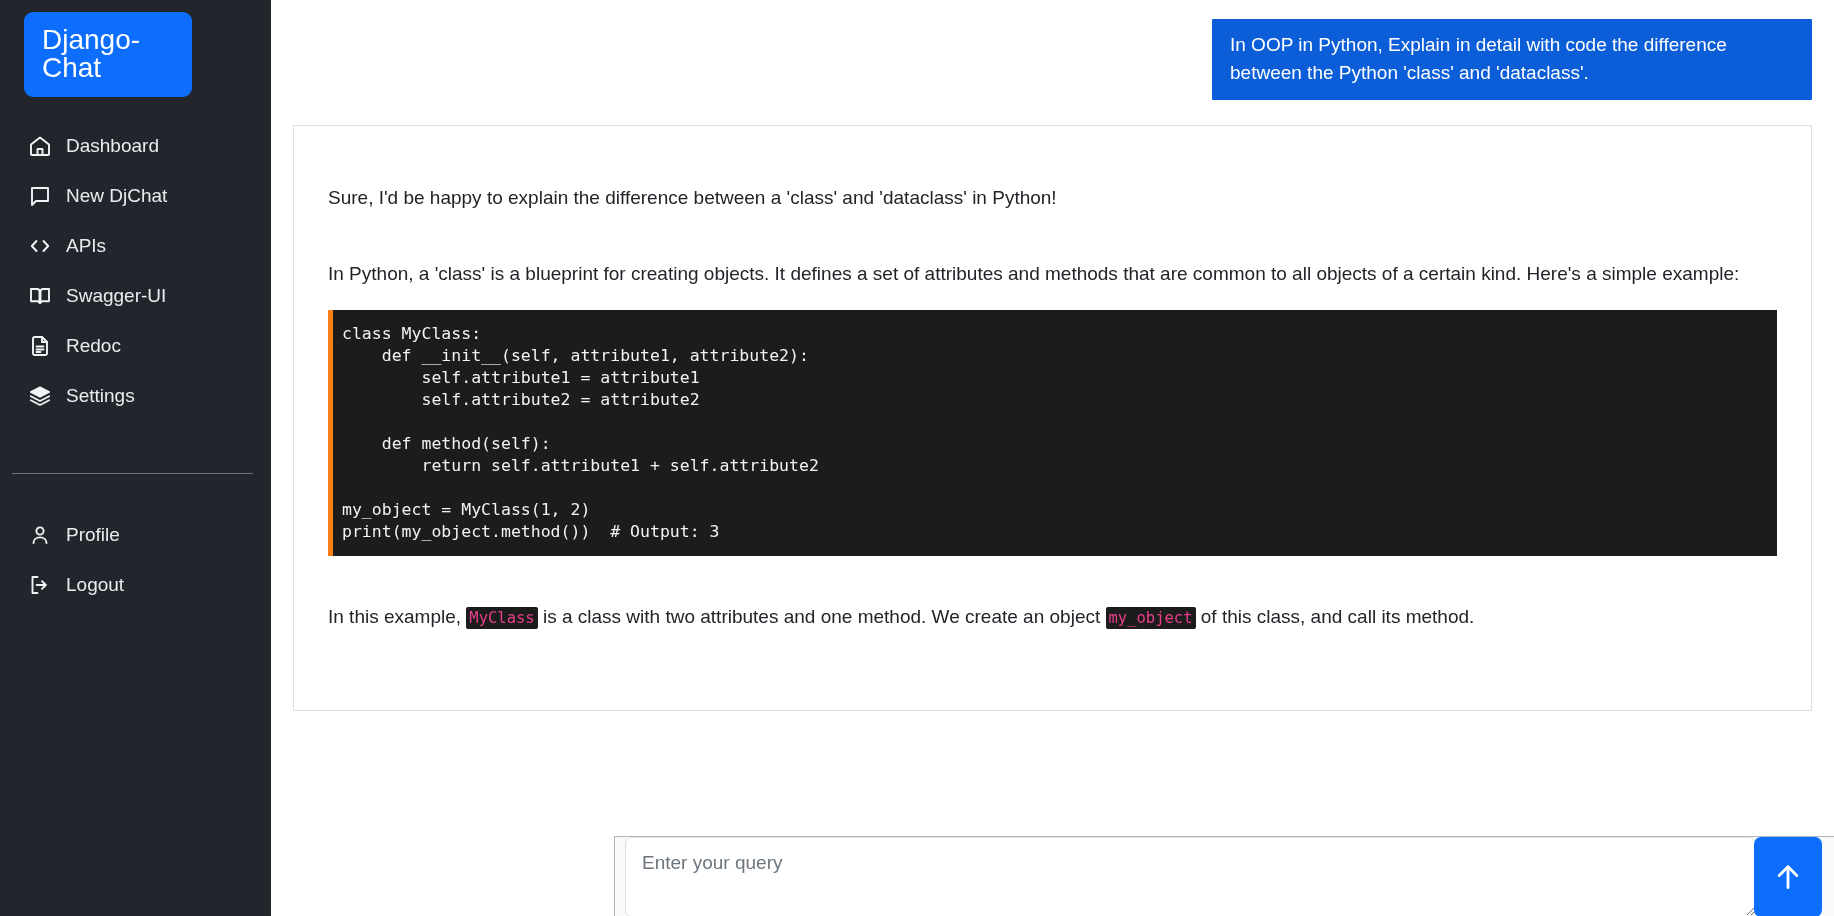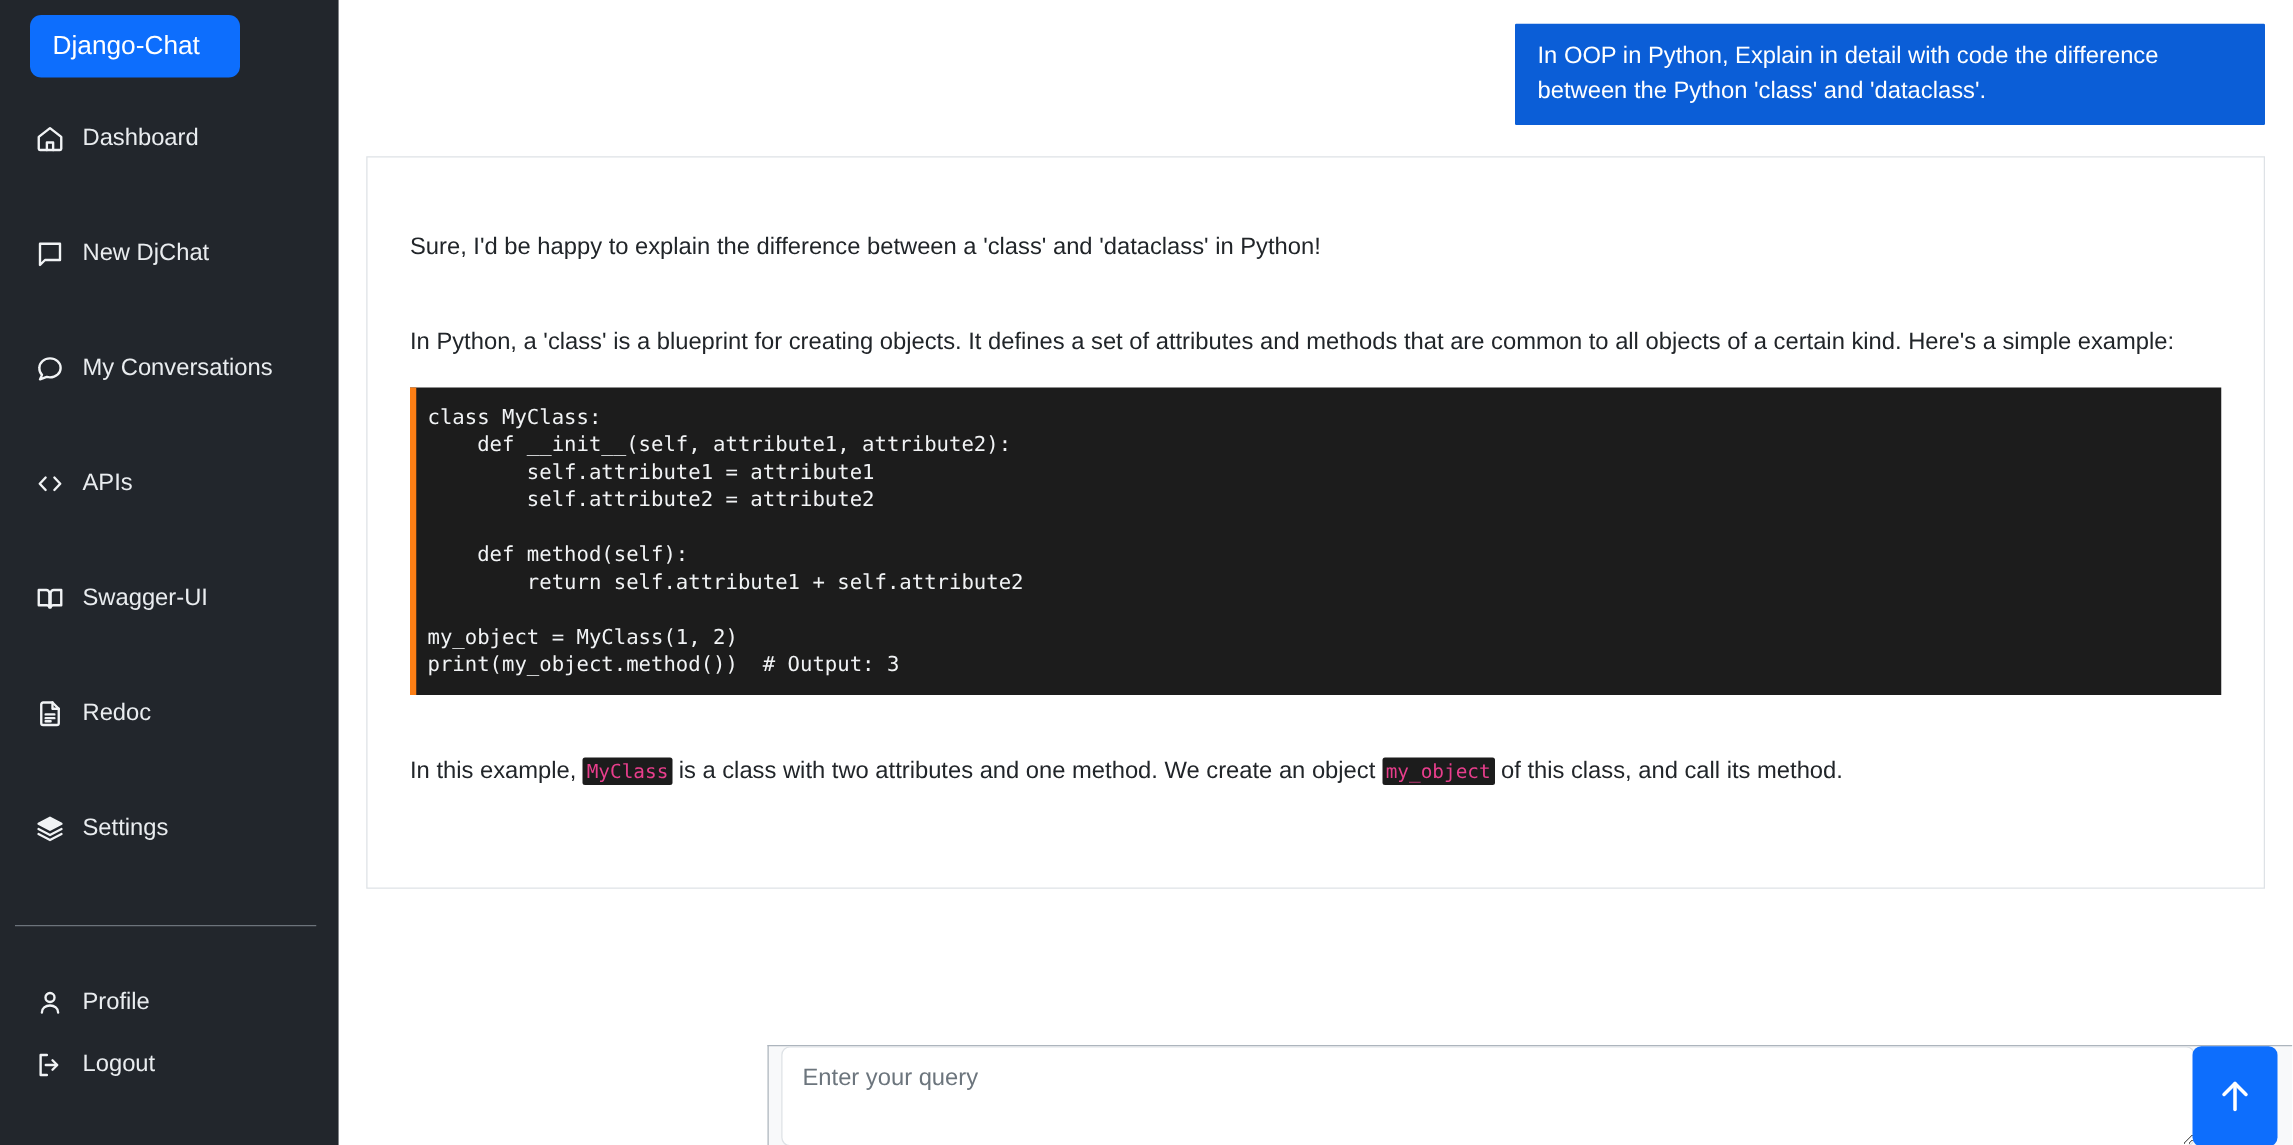--- a/index.html
+++ b/index.html
@@ -16,26 +16,26 @@
     width: 271px; min-width: 271px; height: 916px;
     background: #22262c;
     display: flex; flex-direction: column;
     padding: 0;
     position: relative;
   }
   .brand-wrap { padding: 12px 24px 0 24px; }
   .brand {
     background: #0d6efd; color: #fff;
     border-radius: 9px;
-    font-size: 21px; line-height: 1;
+    font-size: 28px; line-height: 1;
     padding: 14px 18px 15px 18px;
     display: inline-block;
     width: 168px;
   }
-  .nav { margin-top: 24px; display: flex; flex-direction: column; gap: 42px; }
+  .nav { margin-top: 24px; display: flex; flex-direction: column; }
   .nav-item {
     display: flex; align-items: center; gap: 14px;
     padding: 8px 24px 8px 28px;
     height: 50px;
     color: #e9ecef; font-size: 19px;
     text-decoration: none; cursor: pointer;
     white-space: nowrap;
   }
   .nav-ico { width: 24px; height: 24px; display: inline-flex; align-items: center; justify-content: center; flex: 0 0 24px; }
   .nav-ico svg { display: block; }
@@ -168,28 +168,20 @@
 
       <a class="nav-item">
         <span class="nav-ico">
           <svg width="24" height="24" viewBox="0 0 24 24" fill="none" stroke="#f1f3f5" stroke-width="1.9" stroke-linecap="round" stroke-linejoin="round">
             <path d="M4 4h16v13H8l-4 4z"></path>
           </svg>
         </span>
         <span>New DjChat</span>
       </a>
 
-      <a class="nav-item">
-        <span class="nav-ico">
-          <svg width="24" height="24" viewBox="0 0 24 24" fill="none" stroke="#f1f3f5" stroke-width="1.9" stroke-linecap="round" stroke-linejoin="round">
-            <path d="M20.5 11.3c0 4.2-3.8 7.6-8.5 7.6a9.6 9.6 0 0 1-2.6-.36L4 20.5l1.6-3.6A7.3 7.3 0 0 1 3.5 11.3c0-4.2 3.8-7.6 8.5-7.6s8.5 3.4 8.5 7.6z"></path>
-          </svg>
-        </span>
-        <span>My Conversations</span>
-      </a>
 
       <a class="nav-item">
         <span class="nav-ico">
           <svg width="24" height="24" viewBox="0 0 24 24" fill="none" stroke="#f1f3f5" stroke-width="1.9" stroke-linecap="round" stroke-linejoin="round">
             <path d="M8.5 7 3.8 12l4.7 5"></path>
             <path d="M15.5 7l4.7 5-4.7 5"></path>
           </svg>
         </span>
         <span>APIs</span>
       </a>

